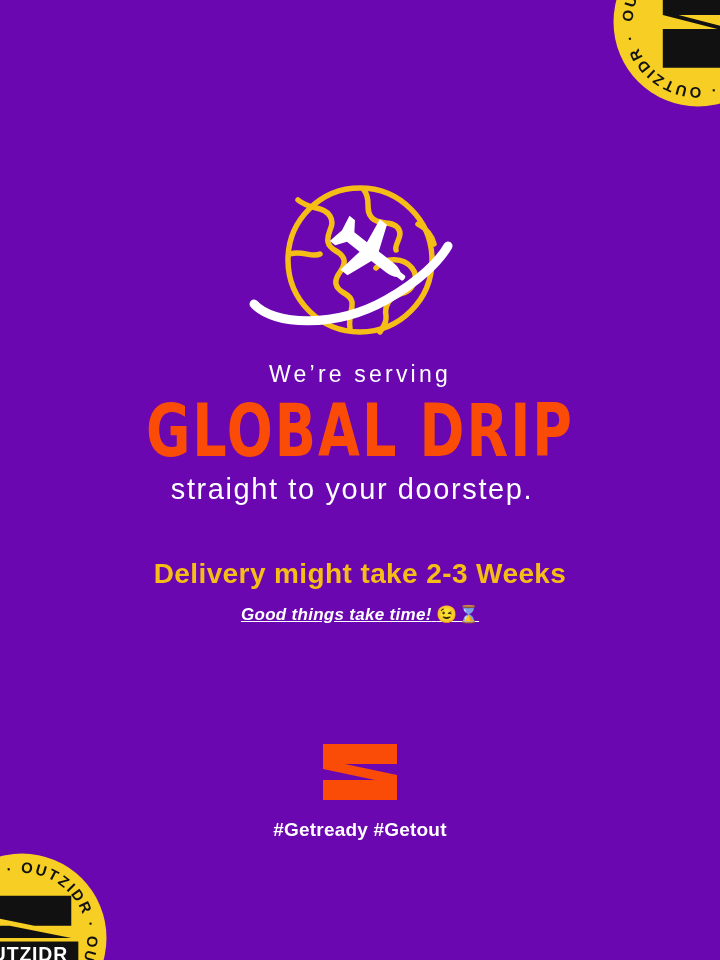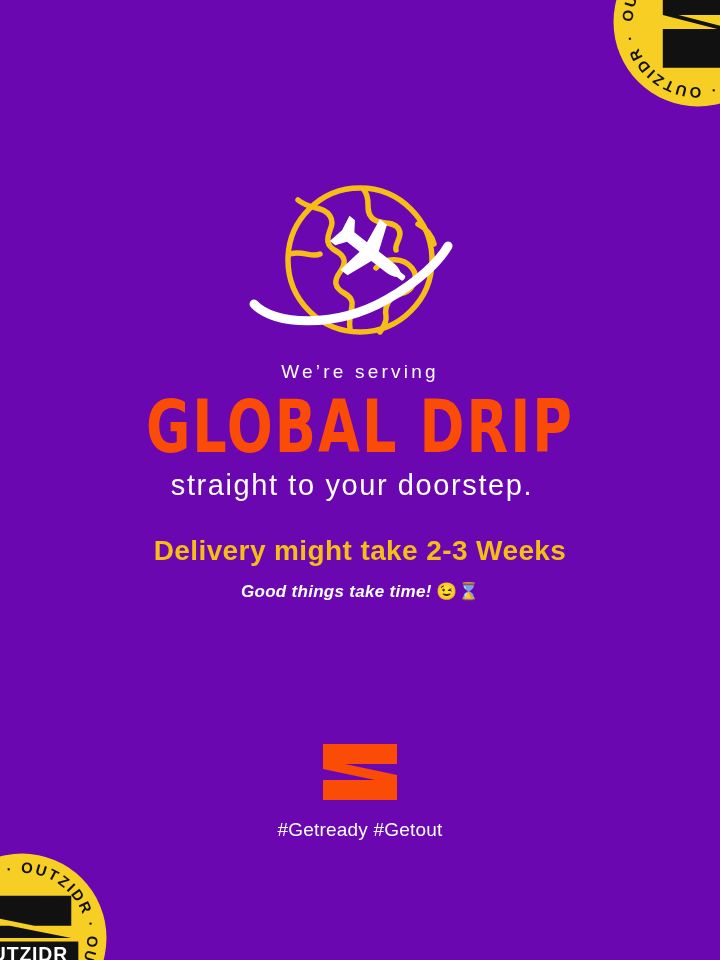--- a/index.html
+++ b/index.html
@@ -24,21 +24,21 @@
   }
   .hero-icon svg{display:block;}
 
   
   .copy{
     position:absolute;left:0;right:0;top:362px;
     text-align:center;
   }
   .line-serving{
     color:#ffffff;
-    font-size:19px;
+    font-size:23px;
     font-weight:300;
     letter-spacing:3.2px;
     line-height:1.1;
     margin:0 0 6px 0;
   }
   .line-global{
     color:#fa4b07;
     font-size:59px;
     font-weight:bold;
     letter-spacing:2px;
@@ -56,44 +56,45 @@
     letter-spacing:1.6px;
     line-height:1.1;
     margin:22px 16px 0 0;
   }
   .line-delivery{
     color:#f5bd16;
     font-size:28px;
     font-weight:bold;
     letter-spacing:0.4px;
     line-height:1.1;
-    margin:34px 0 0 0;
+    margin:53px 0 0 0;
   }
   .line-goodthings{
     color:#ffffff;
     font-size:17px;
     font-weight:bold;
     font-style:italic;
     letter-spacing:0.3px;
     line-height:1.1;
     margin:16px 0 8px 0;
+    text-decoration:underline;
   }
   .emoji{font-style:normal;font-weight:normal;letter-spacing:0;}
 
   
   .footer{
     position:absolute;left:0;right:0;top:742px;
     text-align:center;
   }
   .zmark{display:inline-block;}
   .zmark svg{display:block;}
   .hashtags{
     color:#ffffff;
     font-size:19px;
-    font-weight:normal;
+    font-weight:bold;
     letter-spacing:0.2px;
     margin:13px 0 0 0;
   }
 </style>
 </head>
 <body>
 
 <div class="stage">
 
   <div class="badge badge-tr">

